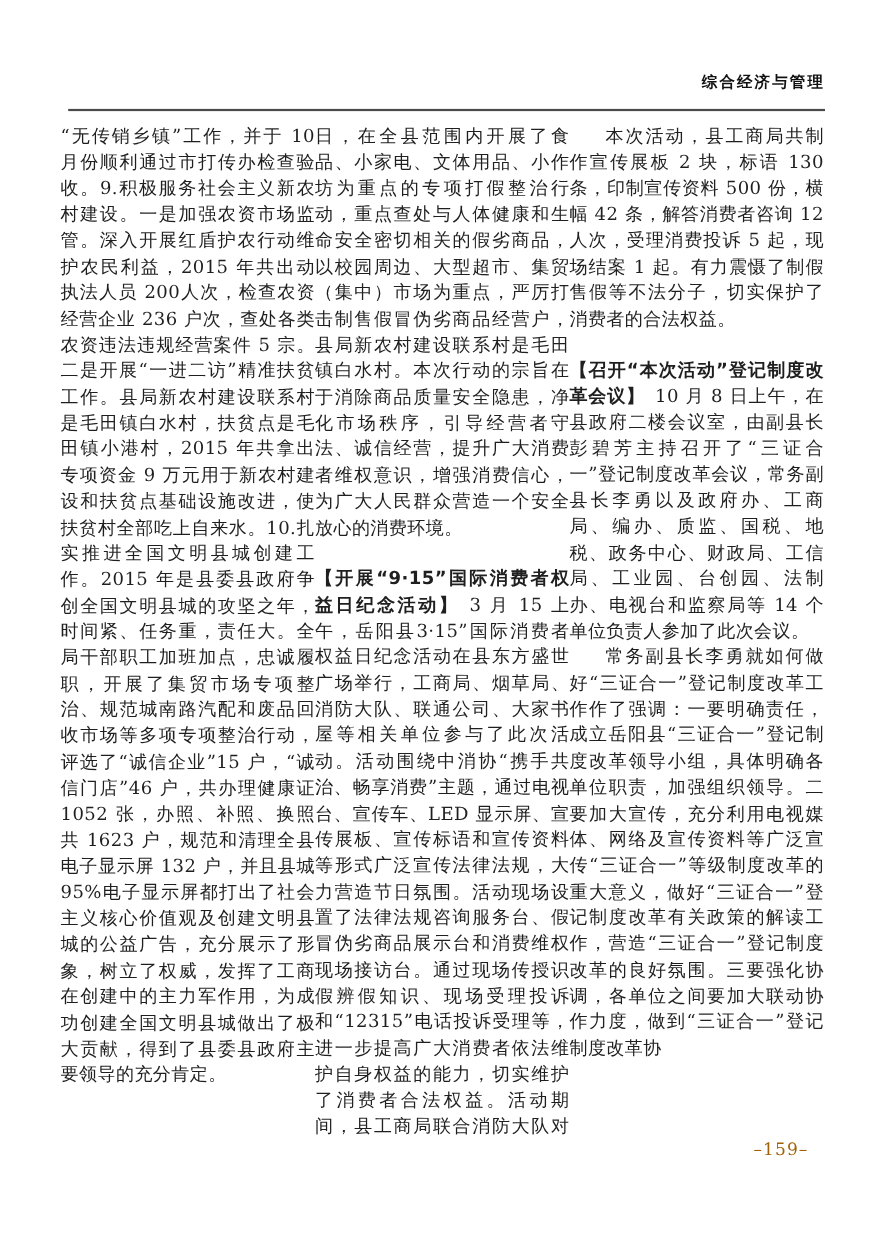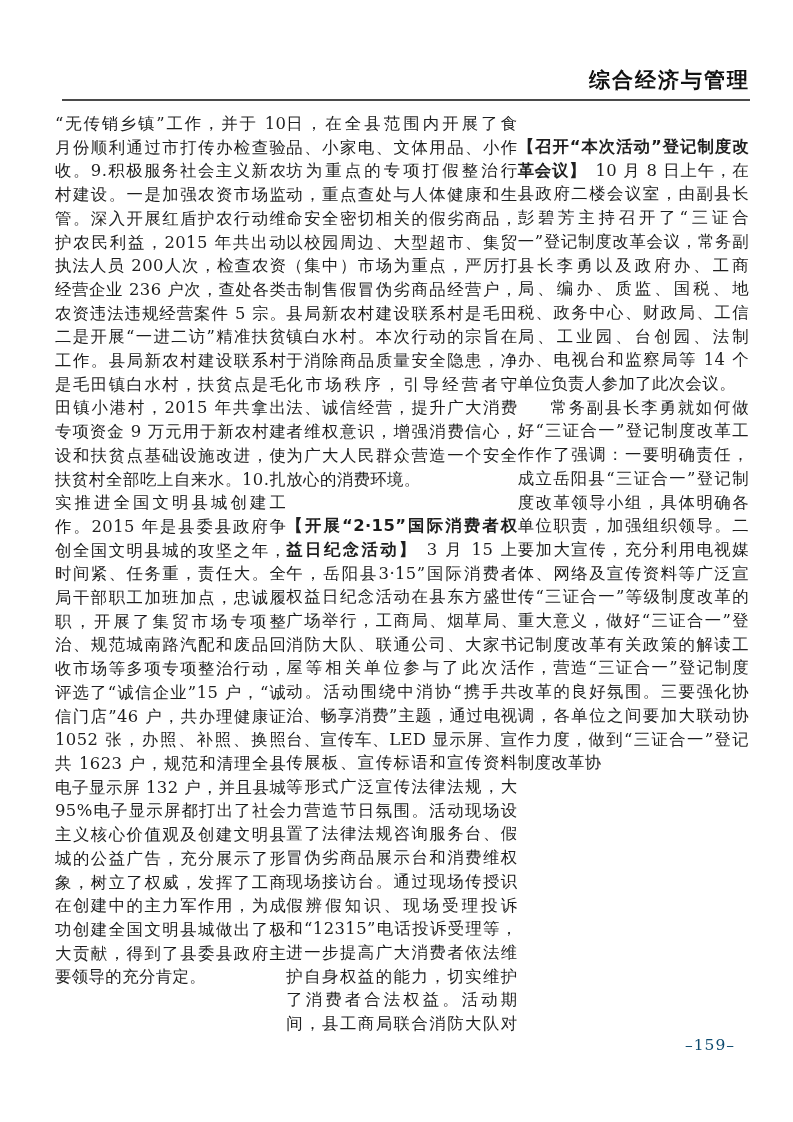--- a/index.html
+++ b/index.html
@@ -10,21 +10,21 @@
     background:#ffffff;
     font-family:"DejaVu Serif", serif;
     color:#1f1f1f;
     overflow:hidden;
   }
   .running-head{
     position:absolute;
     top:66px;right:43px;
     font-family:"DejaVu Sans", sans-serif;
     font-weight:bold;
-    font-size:21px;
+    font-size:14px;
     letter-spacing:2px;
     color:#111;
   }
   .head-rule{
     position:absolute;
     top:99px;left:62px;
     width:688px;height:2px;
     background:#4a4a4a;
   }
   .columns{
@@ -50,21 +50,21 @@
   .entry .h{
     font-family:"DejaVu Sans", sans-serif;
     font-weight:bold;
     padding-right:0.55em;
   }
   .page-number{
     position:absolute;
     top:1036px;right:58px;
     font-size:15.5px;
     letter-spacing:1px;
-    color:#0c4a6e;
+    color:#a16207;
   }
 </style>
 </head>
 <body>
 
 <div class="page">
 
   <div class="running-head">综合经济与管理</div>
 
   <div class="head-rule"></div>
@@ -72,25 +72,26 @@
   <div class="columns">
 
     <div class="col">
       <p class="cont">“无传销乡镇”工作，并于 10 月份顺利通过市打传办检查验收。9.积极服务社会主义新农村建设。一是加强农资市场监管。深入开展红盾护农行动维护农民利益，2015 年共出动执法人员 200人次，检查农资经营企业 236 户次，查处各类农资违法违规经营案件 5 宗。二是开展“一进二访”精准扶贫工作。县局新农村建设联系村是毛田镇白水村，扶贫点是毛田镇小港村，2015 年共拿出专项资金 9 万元用于新农村建设和扶贫点基础设施改进，使扶贫村全部吃上自来水。10.扎实推进全国文明县城创建工作。2015 年是县委县政府争创全国文明县城的攻坚之年，时间紧、任务重，责任大。全局干部职工加班加点，忠诚履职，开展了集贸市场专项整治、规范城南路汽配和废品回收市场等多项专项整治行动，评选了“诚信企业”15 户，“诚信门店”46 户，共办理健康证 1052 张，办照、补照、换照共 1623 户，规范和清理全县电子显示屏 132 户，并且县城 95%电子显示屏都打出了社会主义核心价值观及创建文明县城的公益广告，充分展示了形象，树立了权威，发挥了工商在创建中的主力军作用，为成功创建全国文明县城做出了极大贡献，得到了县委县政府主要领导的充分肯定。</p>
 
     </div>
 
     <div class="col">
       <p class="cont">日，在全县范围内开展了食品、小家电、文体用品、小作坊为重点的专项打假整治行动，重点查处与人体健康和生命安全密切相关的假劣商品，以校园周边、大型超市、集贸（集中）市场为重点，严厉打击制售假冒伪劣商品经营户，县局新农村建设联系村是毛田镇白水村。本次行动的宗旨在于消除商品质量安全隐患，净化市场秩序，引导经营者守法、诚信经营，提升广大消费者维权意识，增强消费信心，为广大人民群众营造一个安全放心的消费环境。</p>
       <p class="entry">
-        <b class="h">【开展“2·15”国际消费者权益日纪念活动】</b><span>3 月 15 上午，岳阳县3·15”国际消费者权益日纪念活动在县东方盛世广场举行，工商局、烟草局、消防大队、联通公司、大家书屋等相关单位参与了此次活动。活动围绕中消协“携手共治、畅享消费”主题，通过电视台、宣传车、LED 显示屏、宣传展板、宣传标语和宣传资料等形式广泛宣传法律法规，大力营造节日氛围。活动现场设置了法律法规咨询服务台、假冒伪劣商品展示台和消费维权现场接访台。通过现场传授识假辨假知识、现场受理投诉和“12315”电话投诉受理等，进一步提高广大消费者依法维护自身权益的能力，切实维护了消费者合法权益。活动期间，县工商局联合消防大队对苏宁电器和步步高超市等进行了专项检查，重点检查了与群众利益密切相关的小家电、食品、日用品、生鲜熟食等，从严查处制假售假行为，严格</span>
+        <b class="h">【开展“9·15”国际消费者权益日纪念活动】</b><span>3 月 15 上午，岳阳县3·15”国际消费者权益日纪念活动在县东方盛世广场举行，工商局、烟草局、消防大队、联通公司、大家书屋等相关单位参与了此次活动。活动围绕中消协“携手共治、畅享消费”主题，通过电视台、宣传车、LED 显示屏、宣传展板、宣传标语和宣传资料等形式广泛宣传法律法规，大力营造节日氛围。活动现场设置了法律法规咨询服务台、假冒伪劣商品展示台和消费维权现场接访台。通过现场传授识假辨假知识、现场受理投诉和“12315”电话投诉受理等，进一步提高广大消费者依法维护自身权益的能力，切实维护了消费者合法权益。活动期间，县工商局联合消防大队对苏宁电器和步步高超市等进行了专项检查，重点检查了与群众利益密切相关的小家电、食品、日用品、生鲜熟食等，从严查处制假售假行为，严格</span>
       </p>
     </div>
 
     <div class="col">
+      <p class="para">本次活动，县工商局共制作宣传展板 2 块，标语 130 条，印制宣传资料 500 份，横幅 42 条，解答消费者咨询 12 人次，受理消费投诉 5 起，现场结案 1 起。有力震慑了制假售假等不法分子，切实保护了消费者的合法权益。</p>
       <p class="entry">
         <b class="h">【召开“本次活动”登记制度改革会议】</b><span>10 月 8 日上午，在县政府二楼会议室，由副县长彭碧芳主持召开了“三证合一”登记制度改革会议，常务副县长李勇以及政府办、工商局、编办、质监、国税、地税、政务中心、财政局、工信局、工业园、台创园、法制办、电视台和监察局等 14 个单位负责人参加了此次会议。</span>
       </p>
       <p class="para">常务副县长李勇就如何做好“三证合一”登记制度改革工作作了强调：一要明确责任，成立岳阳县“三证合一”登记制度改革领导小组，具体明确各单位职责，加强组织领导。二要加大宣传，充分利用电视媒体、网络及宣传资料等广泛宣传“三证合一”等级制度改革的重大意义，做好“三证合一”登记制度改革有关政策的解读工作，营造“三证合一”登记制度改革的良好氛围。三要强化协调，各单位之间要加大联动协作力度，做到“三证合一”登记制度改革协</p>
     </div>
 
   </div>
 
   <div class="page-number">–159–</div>
 

